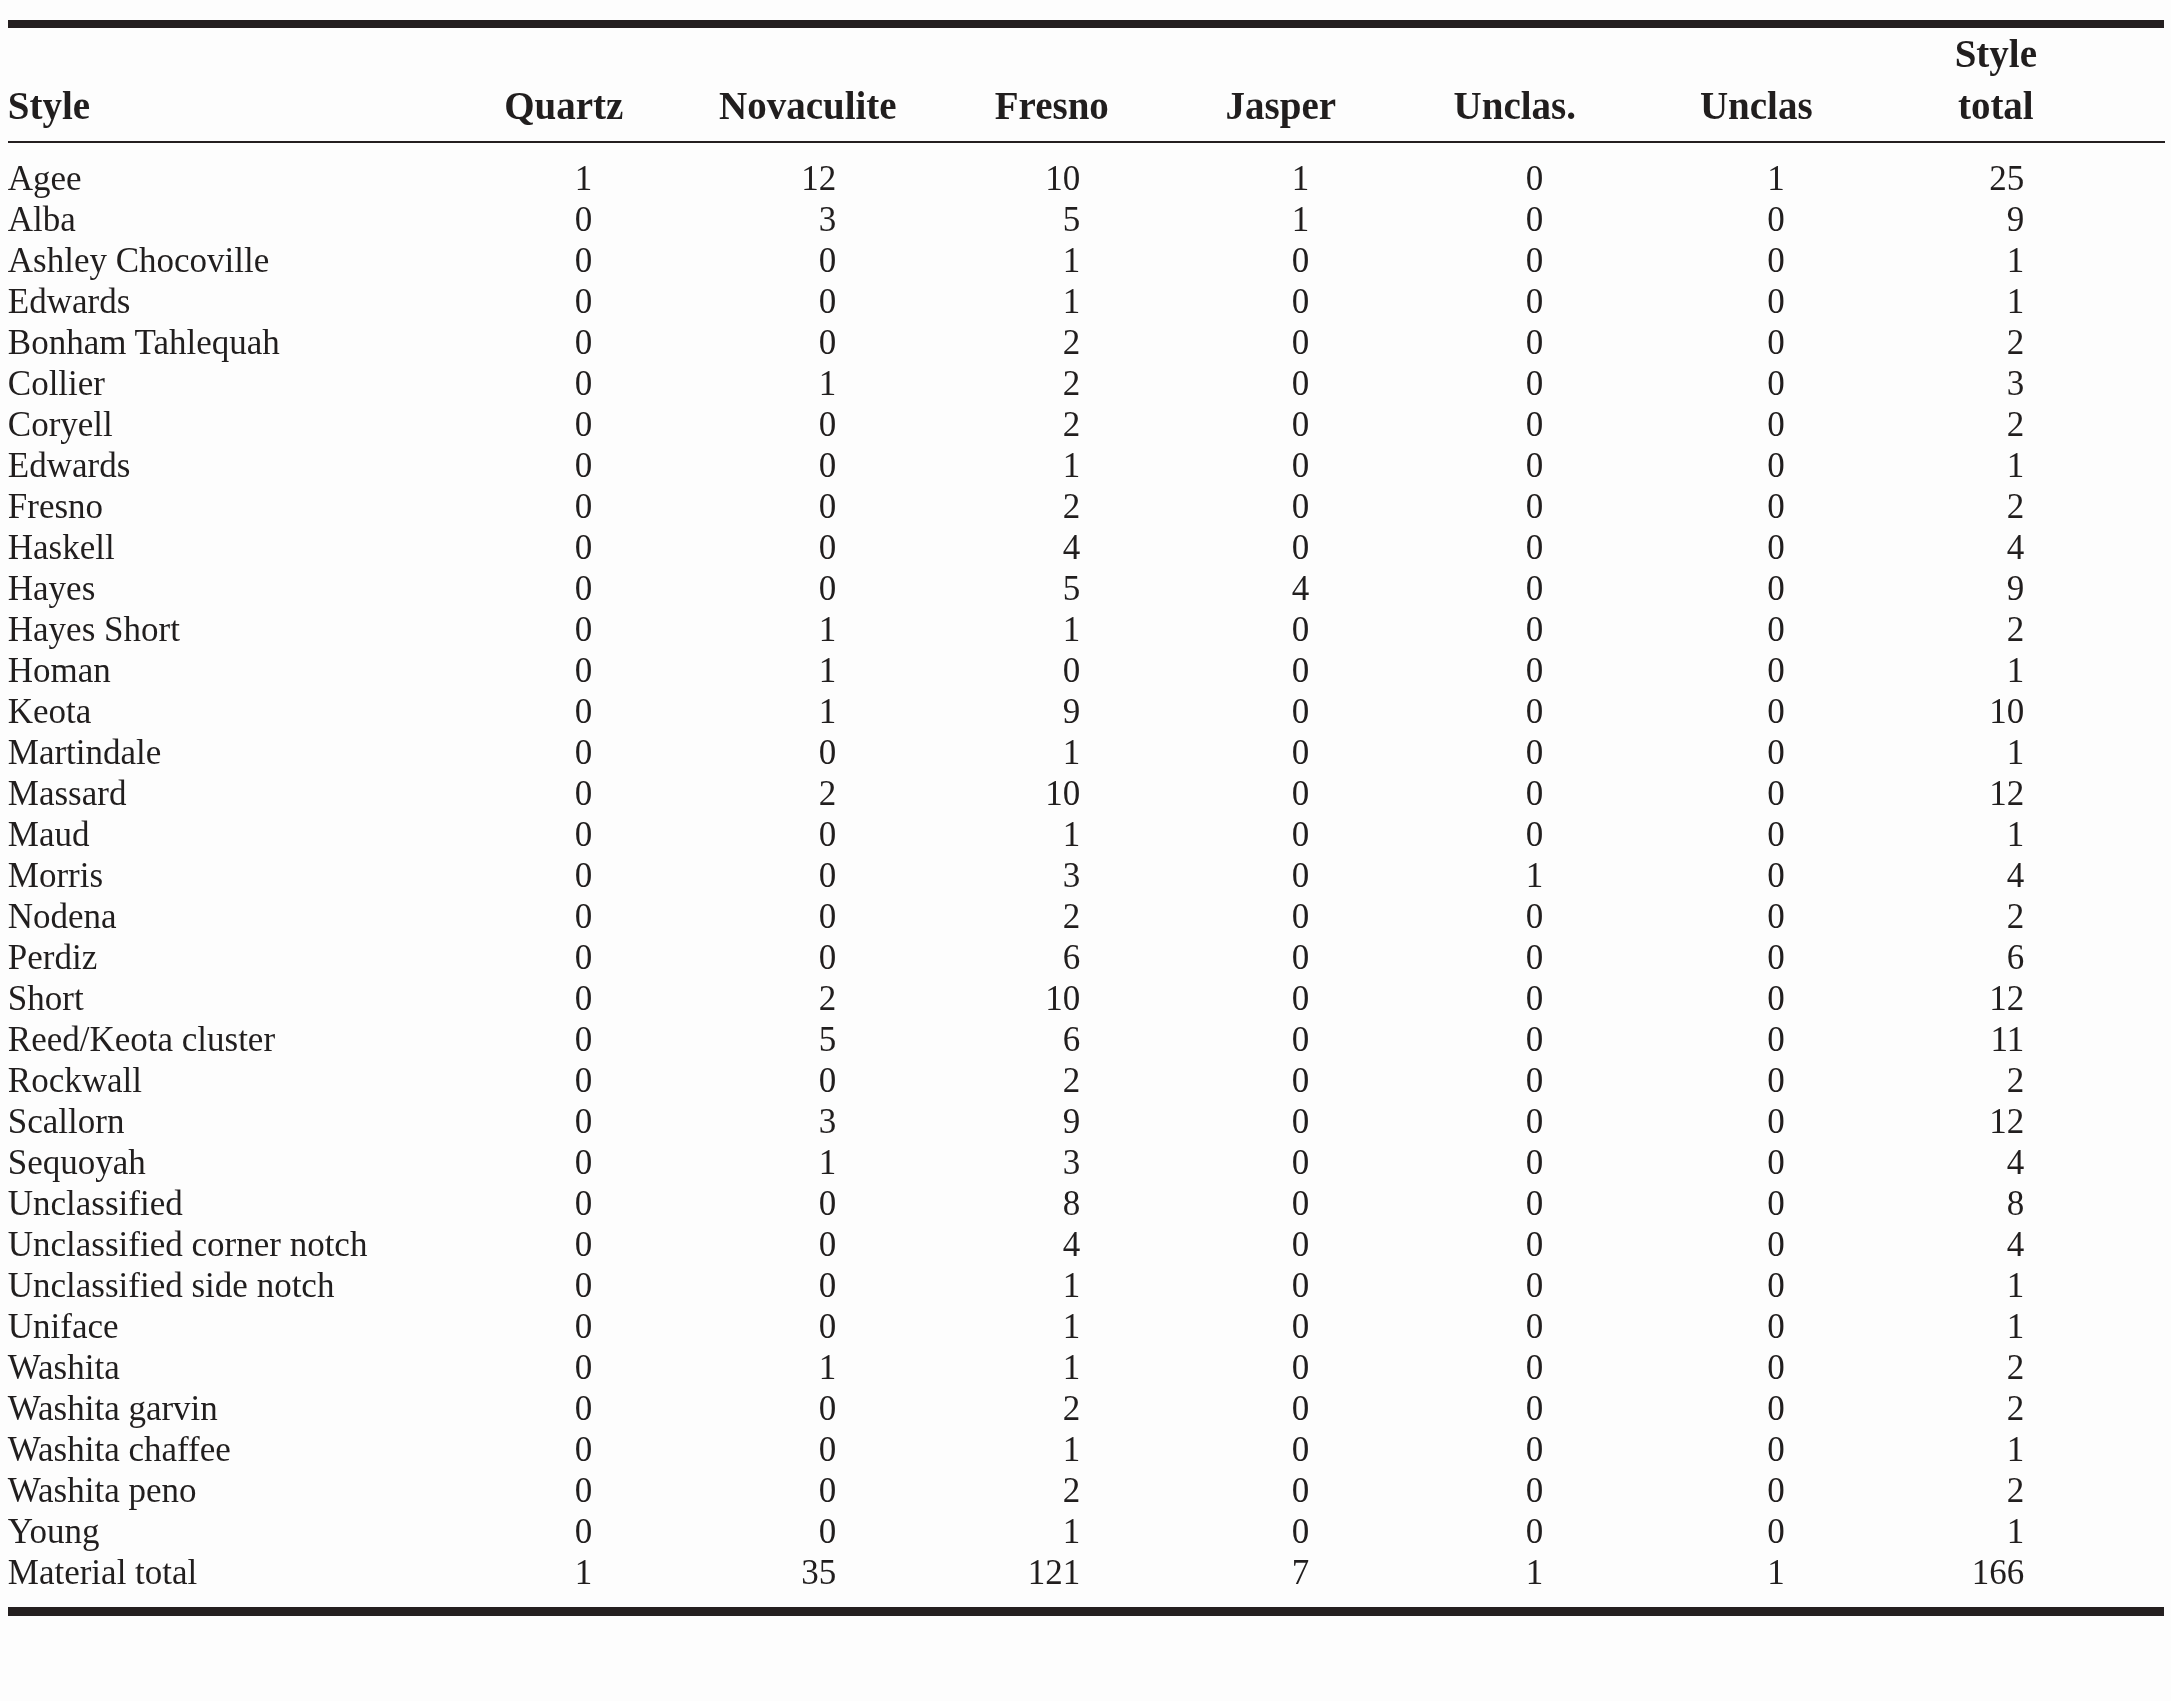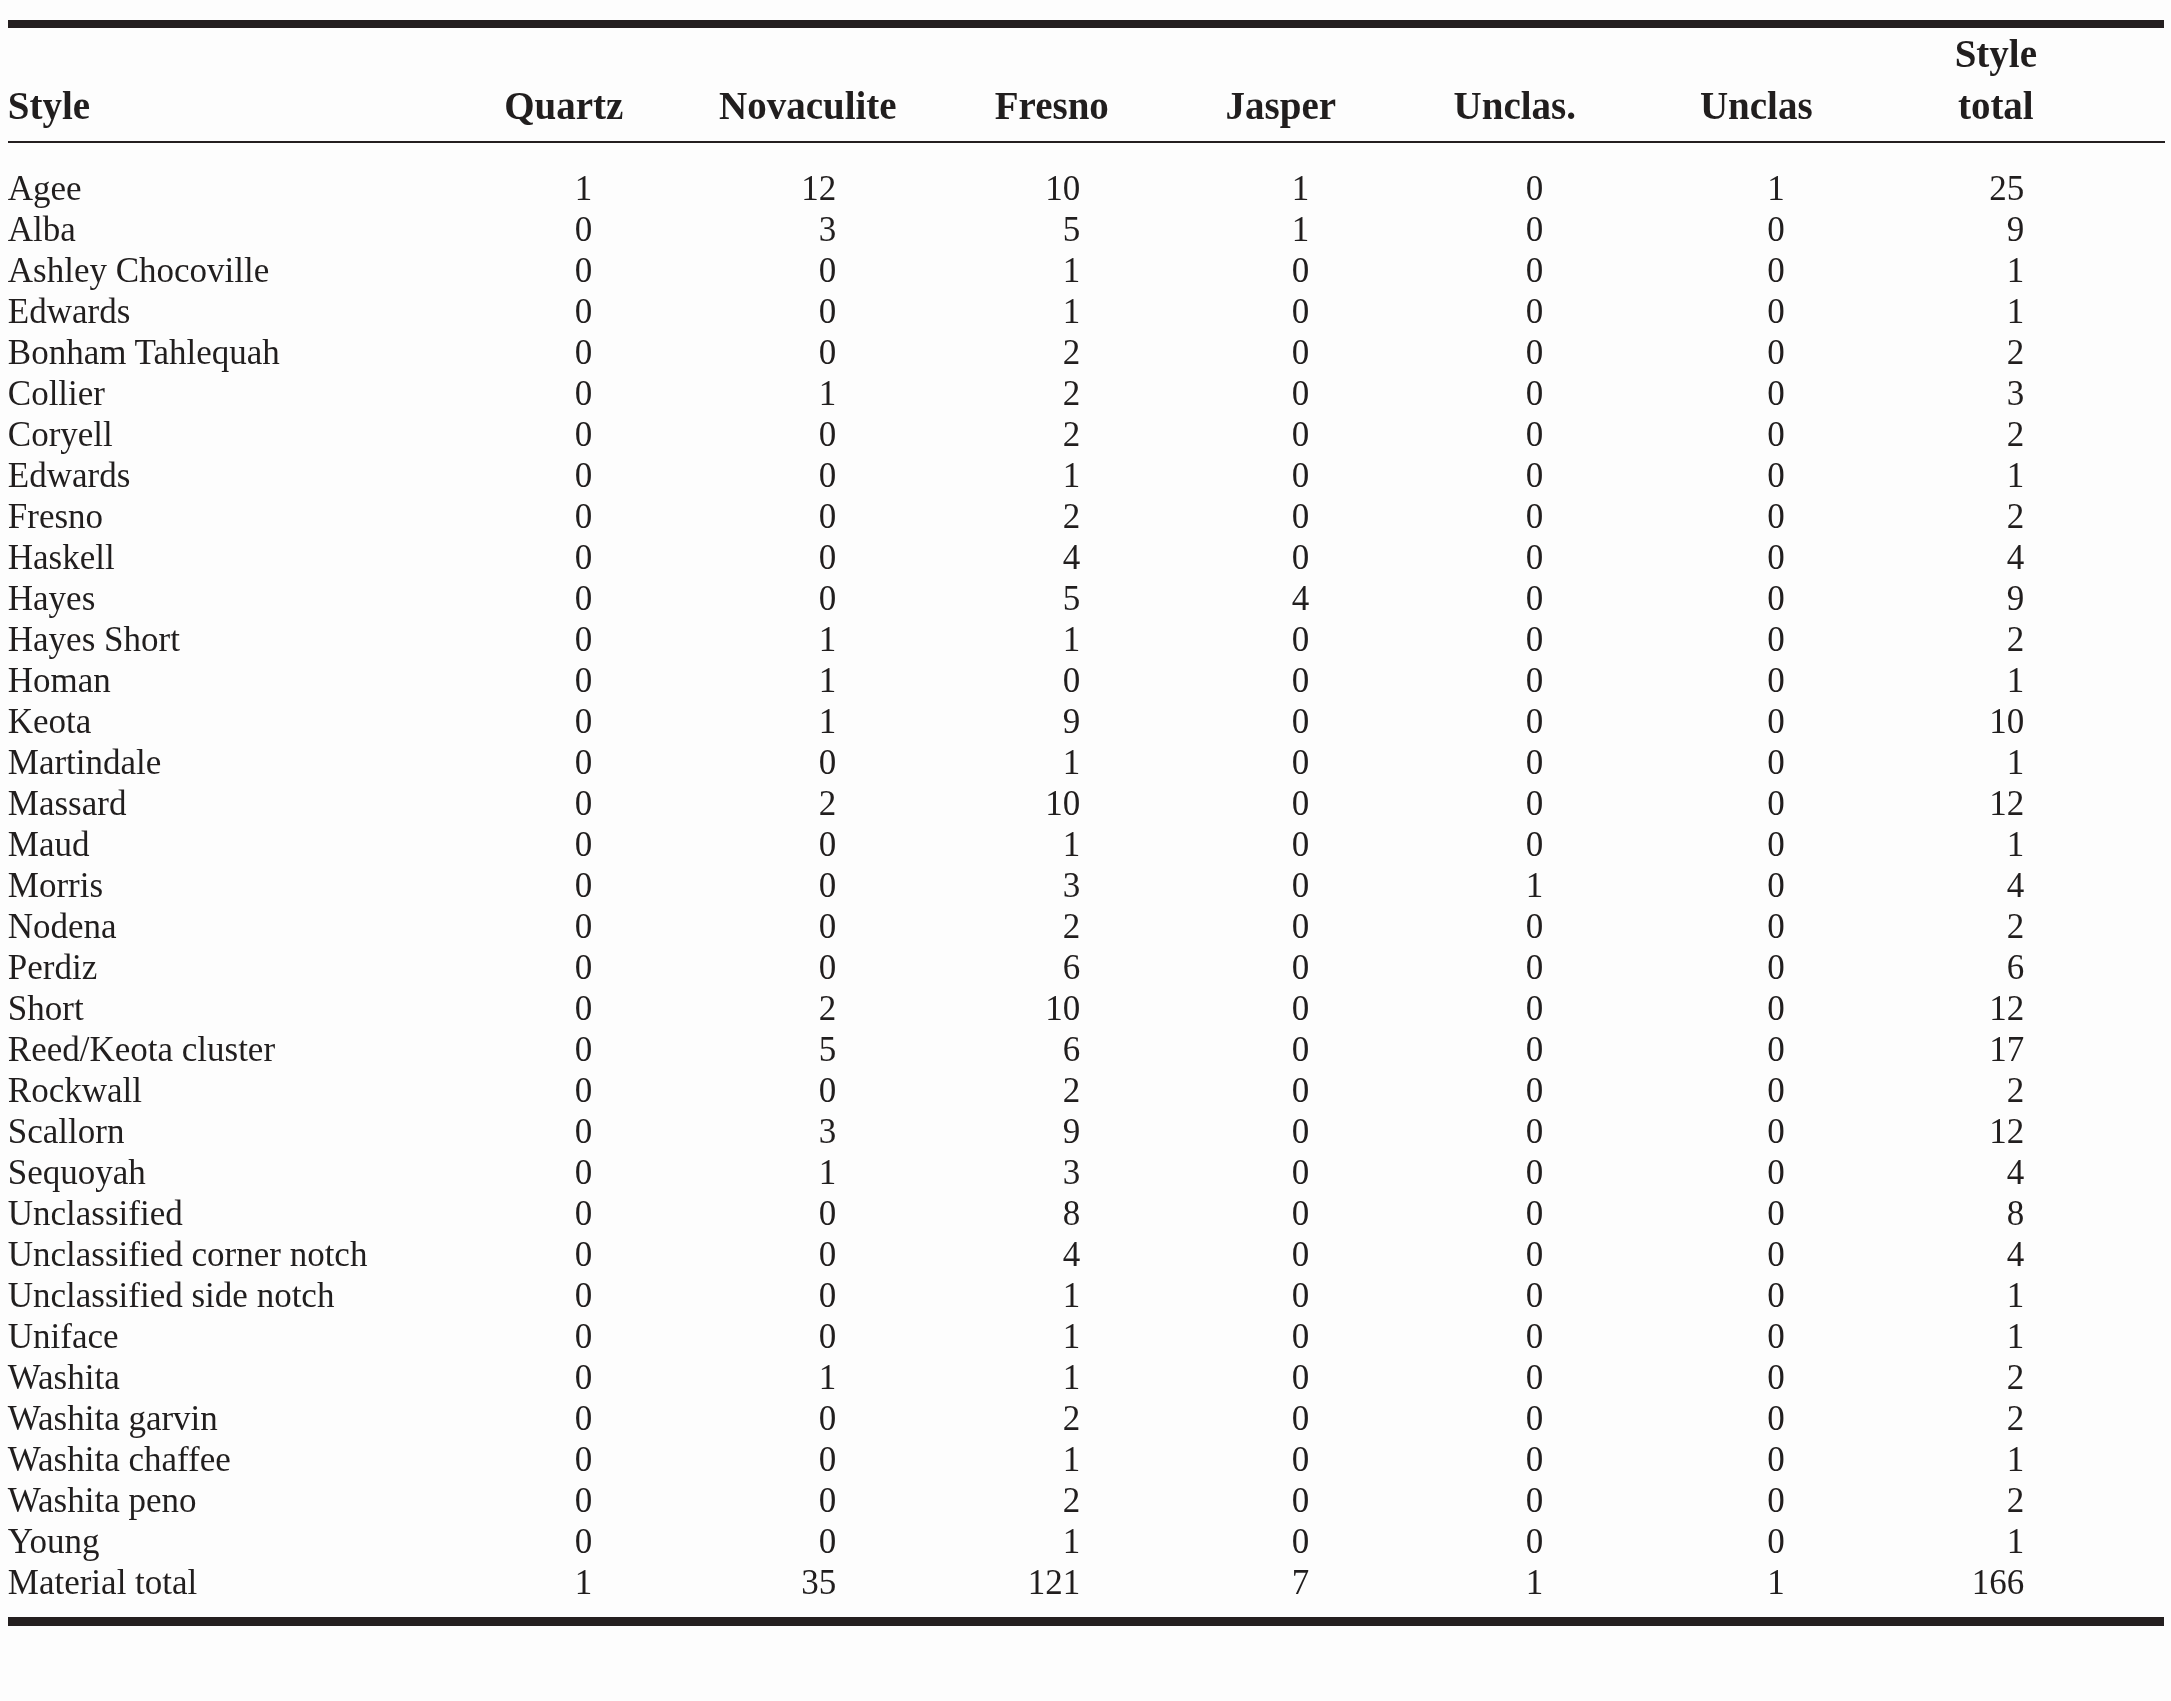--- a/index.html
+++ b/index.html
@@ -34,21 +34,21 @@
   }
   th.col-style { text-align: left; }
   th.col-num { text-align: center; }
   th.col-spacer { }
   tbody td {
     font-size: 35px;
     line-height: 41px;
     white-space: nowrap;
     vertical-align: baseline;
   }
-  tbody tr:first-child td { padding-top: 25px; }
+  tbody tr:first-child td { padding-top: 15px; }
   td.style-cell { text-align: left; }
   td.num-cell { text-align: center; }
   td .num {
     display: inline-block;
     min-width: 57px;
     text-align: right;
   }
   tr.total-row td { font-weight: normal; }
 </style>
 </head>
@@ -319,21 +319,21 @@
           <td></td>
         </tr>
         <tr>
           <td class="style-cell">Reed/Keota cluster</td>
           <td class="num-cell"><span class="num">0</span></td>
           <td class="num-cell"><span class="num">5</span></td>
           <td class="num-cell"><span class="num">6</span></td>
           <td class="num-cell"><span class="num">0</span></td>
           <td class="num-cell"><span class="num">0</span></td>
           <td class="num-cell"><span class="num">0</span></td>
-          <td class="num-cell"><span class="num">17</span></td>
+          <td class="num-cell"><span class="num">11</span></td>
           <td></td>
         </tr>
         <tr>
           <td class="style-cell">Rockwall</td>
           <td class="num-cell"><span class="num">0</span></td>
           <td class="num-cell"><span class="num">0</span></td>
           <td class="num-cell"><span class="num">2</span></td>
           <td class="num-cell"><span class="num">0</span></td>
           <td class="num-cell"><span class="num">0</span></td>
           <td class="num-cell"><span class="num">0</span></td>

